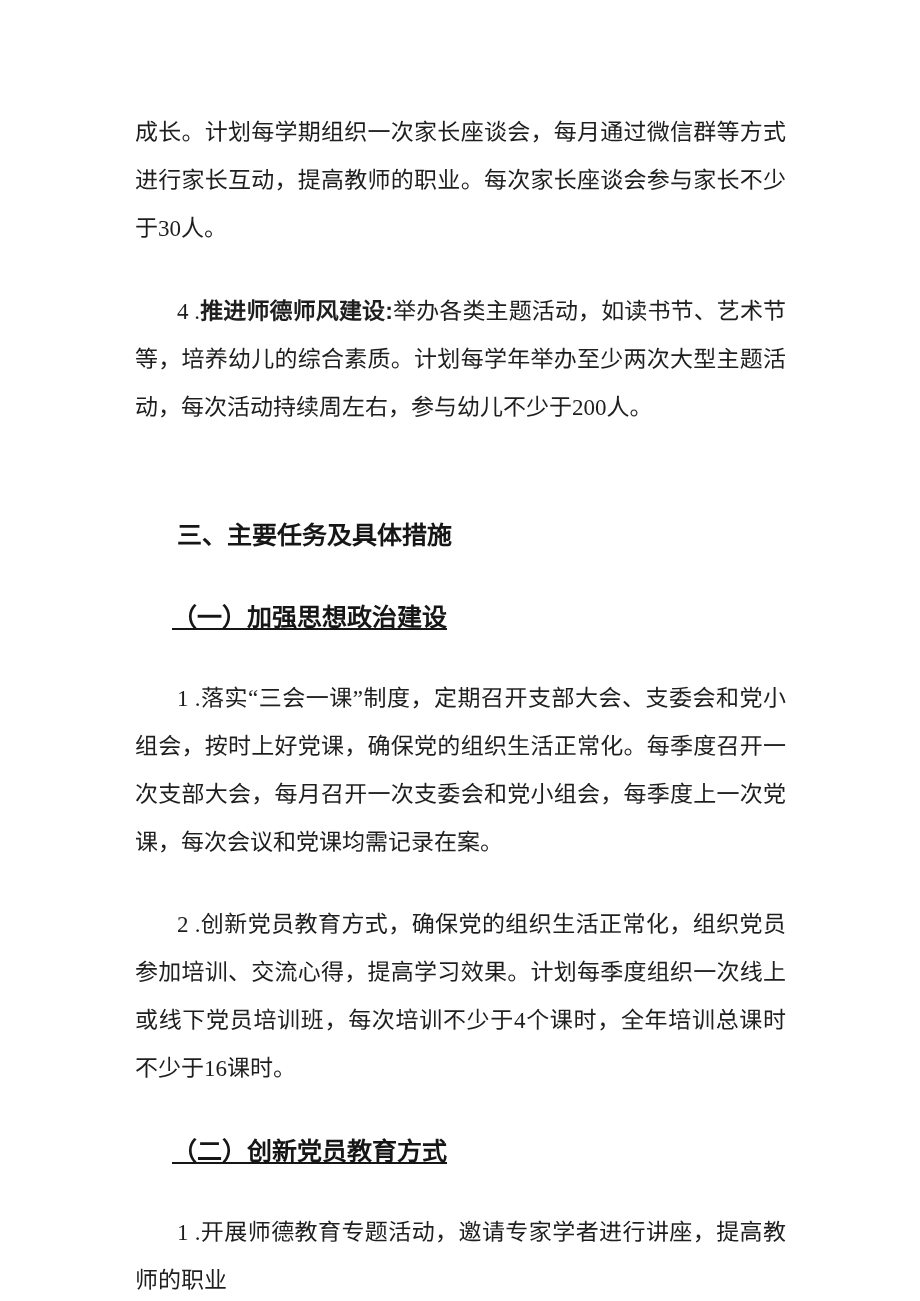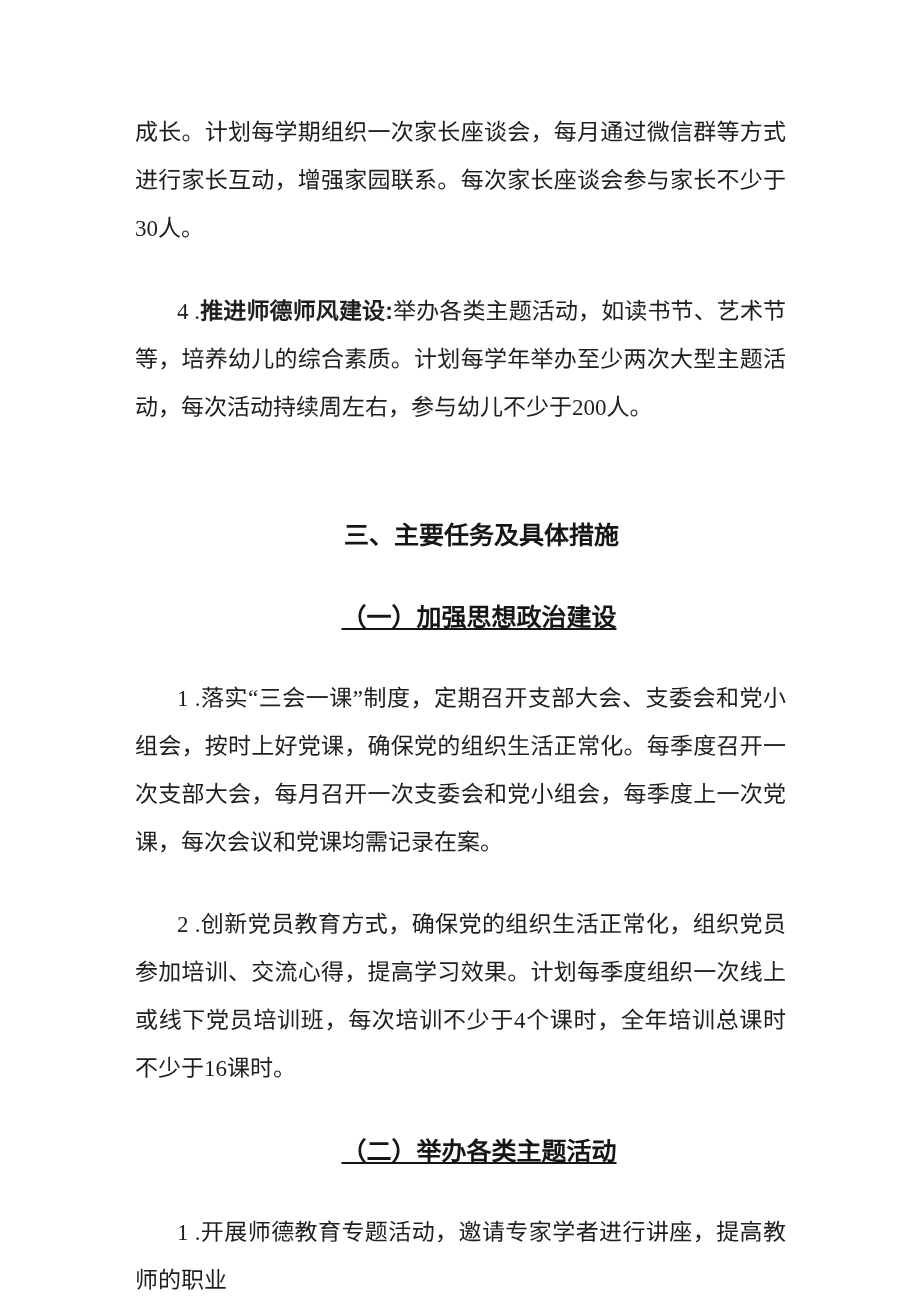--- a/index.html
+++ b/index.html
@@ -37,47 +37,47 @@
     font-family: "Liberation Sans", "DejaVu Sans", sans-serif;
     font-weight: bold;
   }
   .h-section, .h-sub {
     margin: 0 0 34px 0;
     font-family: "Liberation Sans", "DejaVu Sans", sans-serif;
     font-weight: bold;
     font-size: 25px;
     line-height: 48px;
     color: #161616;
-    text-align: center;
+    text-align: left;
   }
   .h-section {
     margin-top: 79px;
     padding-left: 42px;
   }
   .h-sub {
     padding-left: 37px;
     text-decoration: underline;
   }
 </style>
 </head>
 <body>
 
 <div class="page">
   <div class="content">
 
-    <p class="para">成长。计划每学期组织一次家长座谈会，每月通过微信群等方式进行家长互动，增强家园联系。每次家长座谈会参与家长不少于30人。</p>
+    <p class="para">成长。计划每学期组织一次家长座谈会，每月通过微信群等方式进行家长互动，提高教师的职业。每次家长座谈会参与家长不少于30人。</p>
 
     <p class="para indent"><span>4 .</span><span class="lead-bold">推进师德师风建设:</span><span>举办各类主题活动，如读书节、艺术节等，培养幼儿的综合素质。计划每学年举办至少两次大型主题活动，每次活动持续周左右，参与幼儿不少于200人。</span></p>
 
     <h2 class="h-section">三、主要任务及具体措施</h2>
 
     <h3 class="h-sub">（一）加强思想政治建设</h3>
 
     <p class="para indent"><span>1 .</span><span>落实“三会一课”制度，定期召开支部大会、支委会和党小组会，按时上好党课，确保党的组织生活正常化。每季度召开一次支部大会，每月召开一次支委会和党小组会，每季度上一次党课，每次会议和党课均需记录在案。</span></p>
 
     <p class="para indent"><span>2 .</span><span>创新党员教育方式，确保党的组织生活正常化，组织党员参加培训、交流心得，提高学习效果。计划每季度组织一次线上或线下党员培训班，每次培训不少于4个课时，全年培训总课时不少于16课时。</span></p>
 
-    <h3 class="h-sub">（二）举办各类主题活动</h3>
+    <h3 class="h-sub">（二）创新党员教育方式</h3>
 
     <p class="para indent"><span>1 .</span><span>开展师德教育专题活动，邀请专家学者进行讲座，提高教师的职业</span></p>
 
   </div>
 </div>
 
 </body></html>

